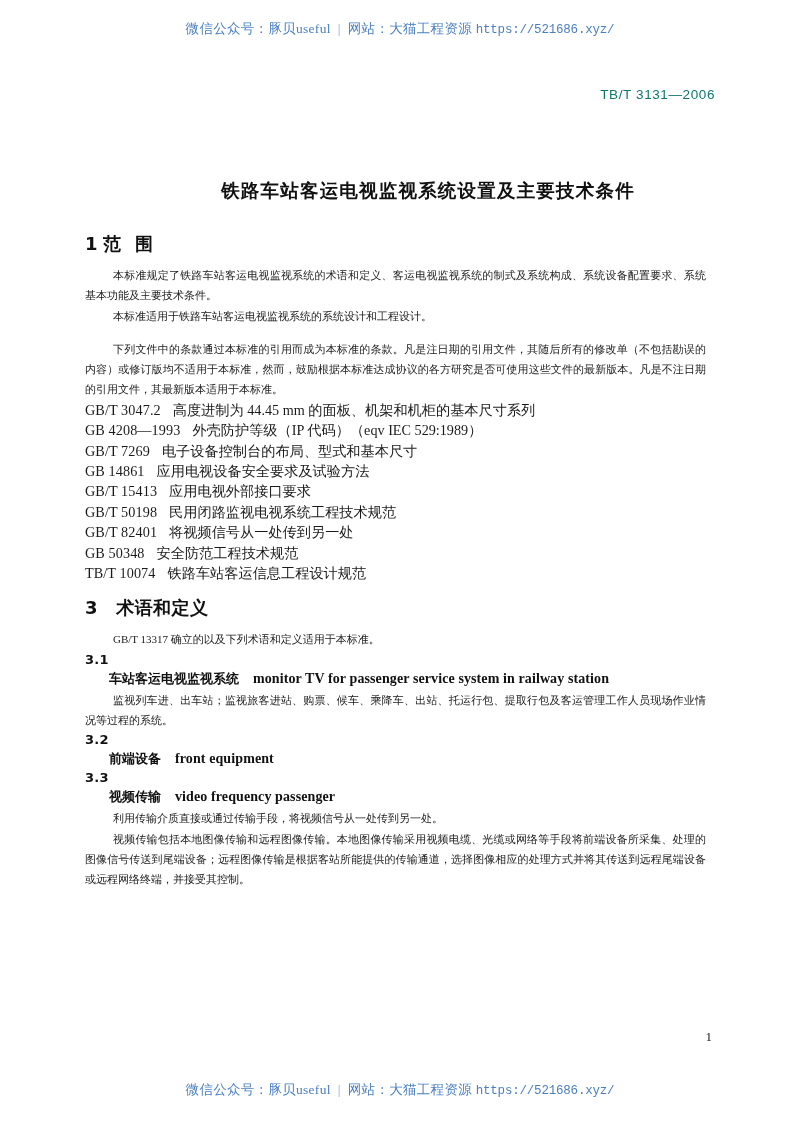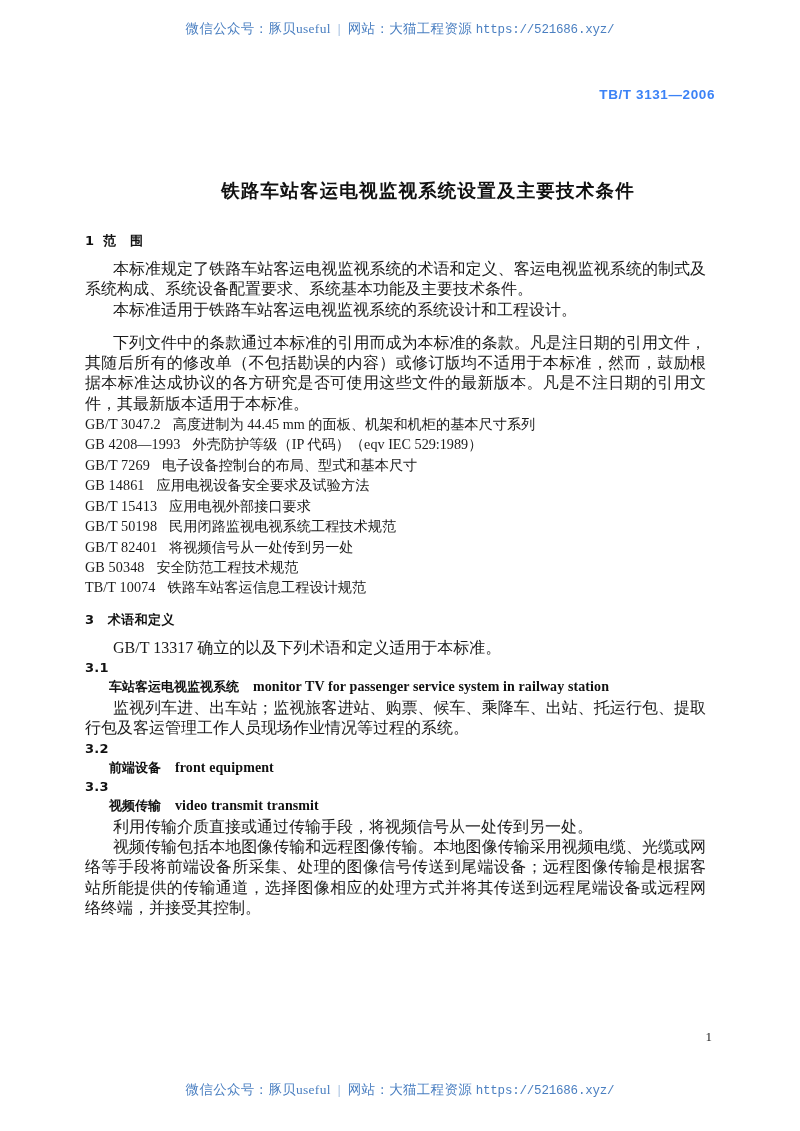--- a/index.html
+++ b/index.html
@@ -44,24 +44,24 @@
     letter-spacing: -0.2px;
     margin-top: 6px;
   }
 
   
   .std-number {
     position: absolute;
     top: 87px;
     right: 85px;
     font-family: "Liberation Sans", "DejaVu Sans", sans-serif;
-    font-weight: bold;
+    font-weight: normal;
     font-size: 13.5px;
     letter-spacing: 0.6px;
-    color: #3b82f6;
+    color: #0f766e;
   }
 
   
   .doc-title {
     position: absolute;
     top: 178px;
     left: 0;
     width: 800px;
     text-align: center;
     font-family: "DejaVu Sans", "Liberation Sans", sans-serif;
@@ -76,21 +76,21 @@
   .content {
     position: absolute;
     top: 232px;
     left: 85px;
     width: 630px;
   }
 
   .h1 {
     font-family: "DejaVu Sans", "Liberation Sans", sans-serif;
     font-weight: bold;
-    font-size: 13px;
+    font-size: 18px;
     color: #111;
     margin: 0 0 9px 0;
     letter-spacing: 0.4px;
   }
   .h1 .num { display: inline-block; min-width: 18px; }
   .h1 .wide { letter-spacing: 14px; }
 
   .h-sub {
     font-family: "DejaVu Sans", "Liberation Sans", sans-serif;
     font-weight: bold;
@@ -110,21 +110,21 @@
   .term-line .en {
     font-family: "Liberation Serif", "DejaVu Serif", serif;
     font-weight: bold;
     font-size: 14px;
     margin-left: 14px;
     letter-spacing: 0.1px;
   }
 
   p.body {
     font-family: "Liberation Serif", "DejaVu Serif", serif;
-    font-size: 16px;
+    font-size: 11px;
     line-height: 20.3px;
     margin: 0 9px 0 0;
     text-align: justify;
     text-justify: inter-ideograph;
     text-indent: 28px;
     color: #1a1a1a;
   }
   p.body + p.body { margin-top: 0; }
   .gap-md { height: 13px; }
 
@@ -200,21 +200,21 @@
     </div>
     <p class="body">监视列车进、出车站；监视旅客进站、购票、候车、乘降车、出站、托运行包、提取行包及客运管理工作人员现场作业情况等过程的系统。</p>
 
     <div class="h-sub">3.2</div>
     <div class="term-line">
       <span>前端设备</span><span class="en">front equipment</span>
     </div>
 
     <div class="h-sub">3.3</div>
     <div class="term-line">
-      <span>视频传输</span><span class="en">video transmit transmit</span>
+      <span>视频传输</span><span class="en">video frequency passenger</span>
     </div>
     <p class="body">利用传输介质直接或通过传输手段，将视频信号从一处传到另一处。</p>
     <p class="body">视频传输包括本地图像传输和远程图像传输。本地图像传输采用视频电缆、光缆或网络等手段将前端设备所采集、处理的图像信号传送到尾端设备；远程图像传输是根据客站所能提供的传输通道，选择图像相应的处理方式并将其传送到远程尾端设备或远程网络终端，并接受其控制。</p>
 
   </div>
 
   <div class="page-number">1</div>
 
   <div class="watermark watermark-bottom">
     <span class="wm-seg">微信公众号：豚贝useful</span><span class="wm-sep">|</span><span class="wm-seg">网站：大猫工程资源</span> <span class="wm-url">https://521686.xyz/</span>

